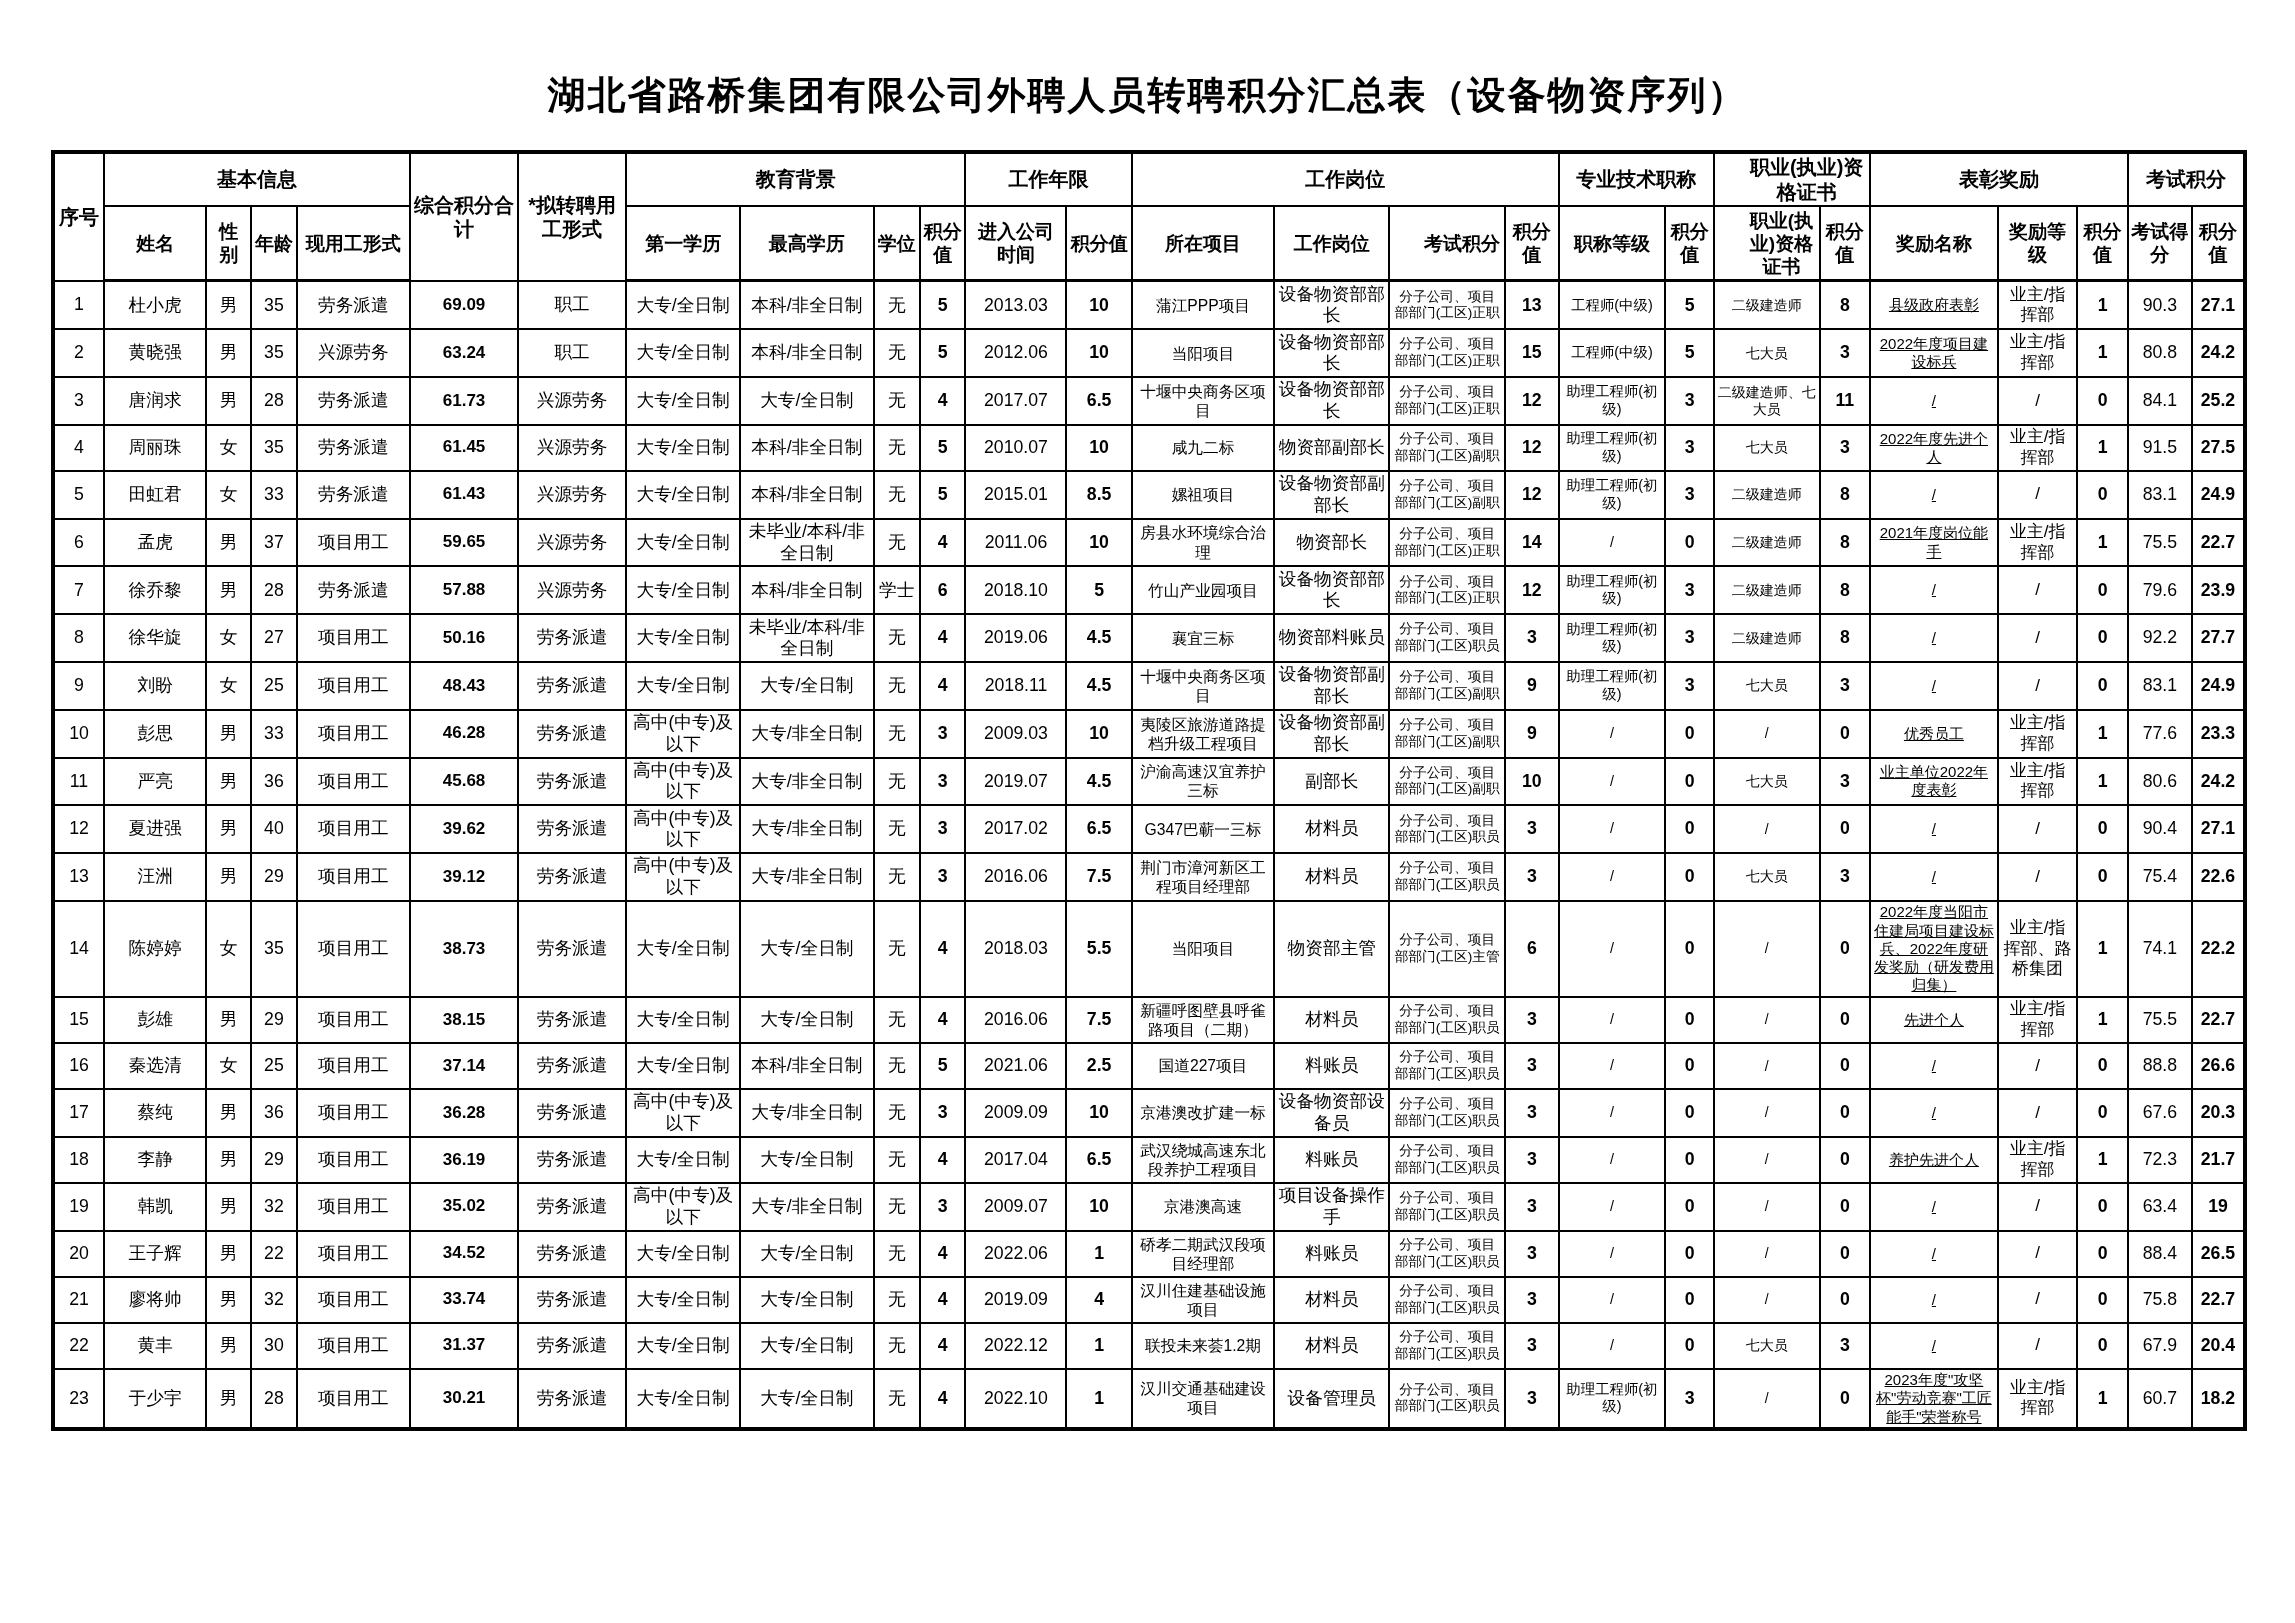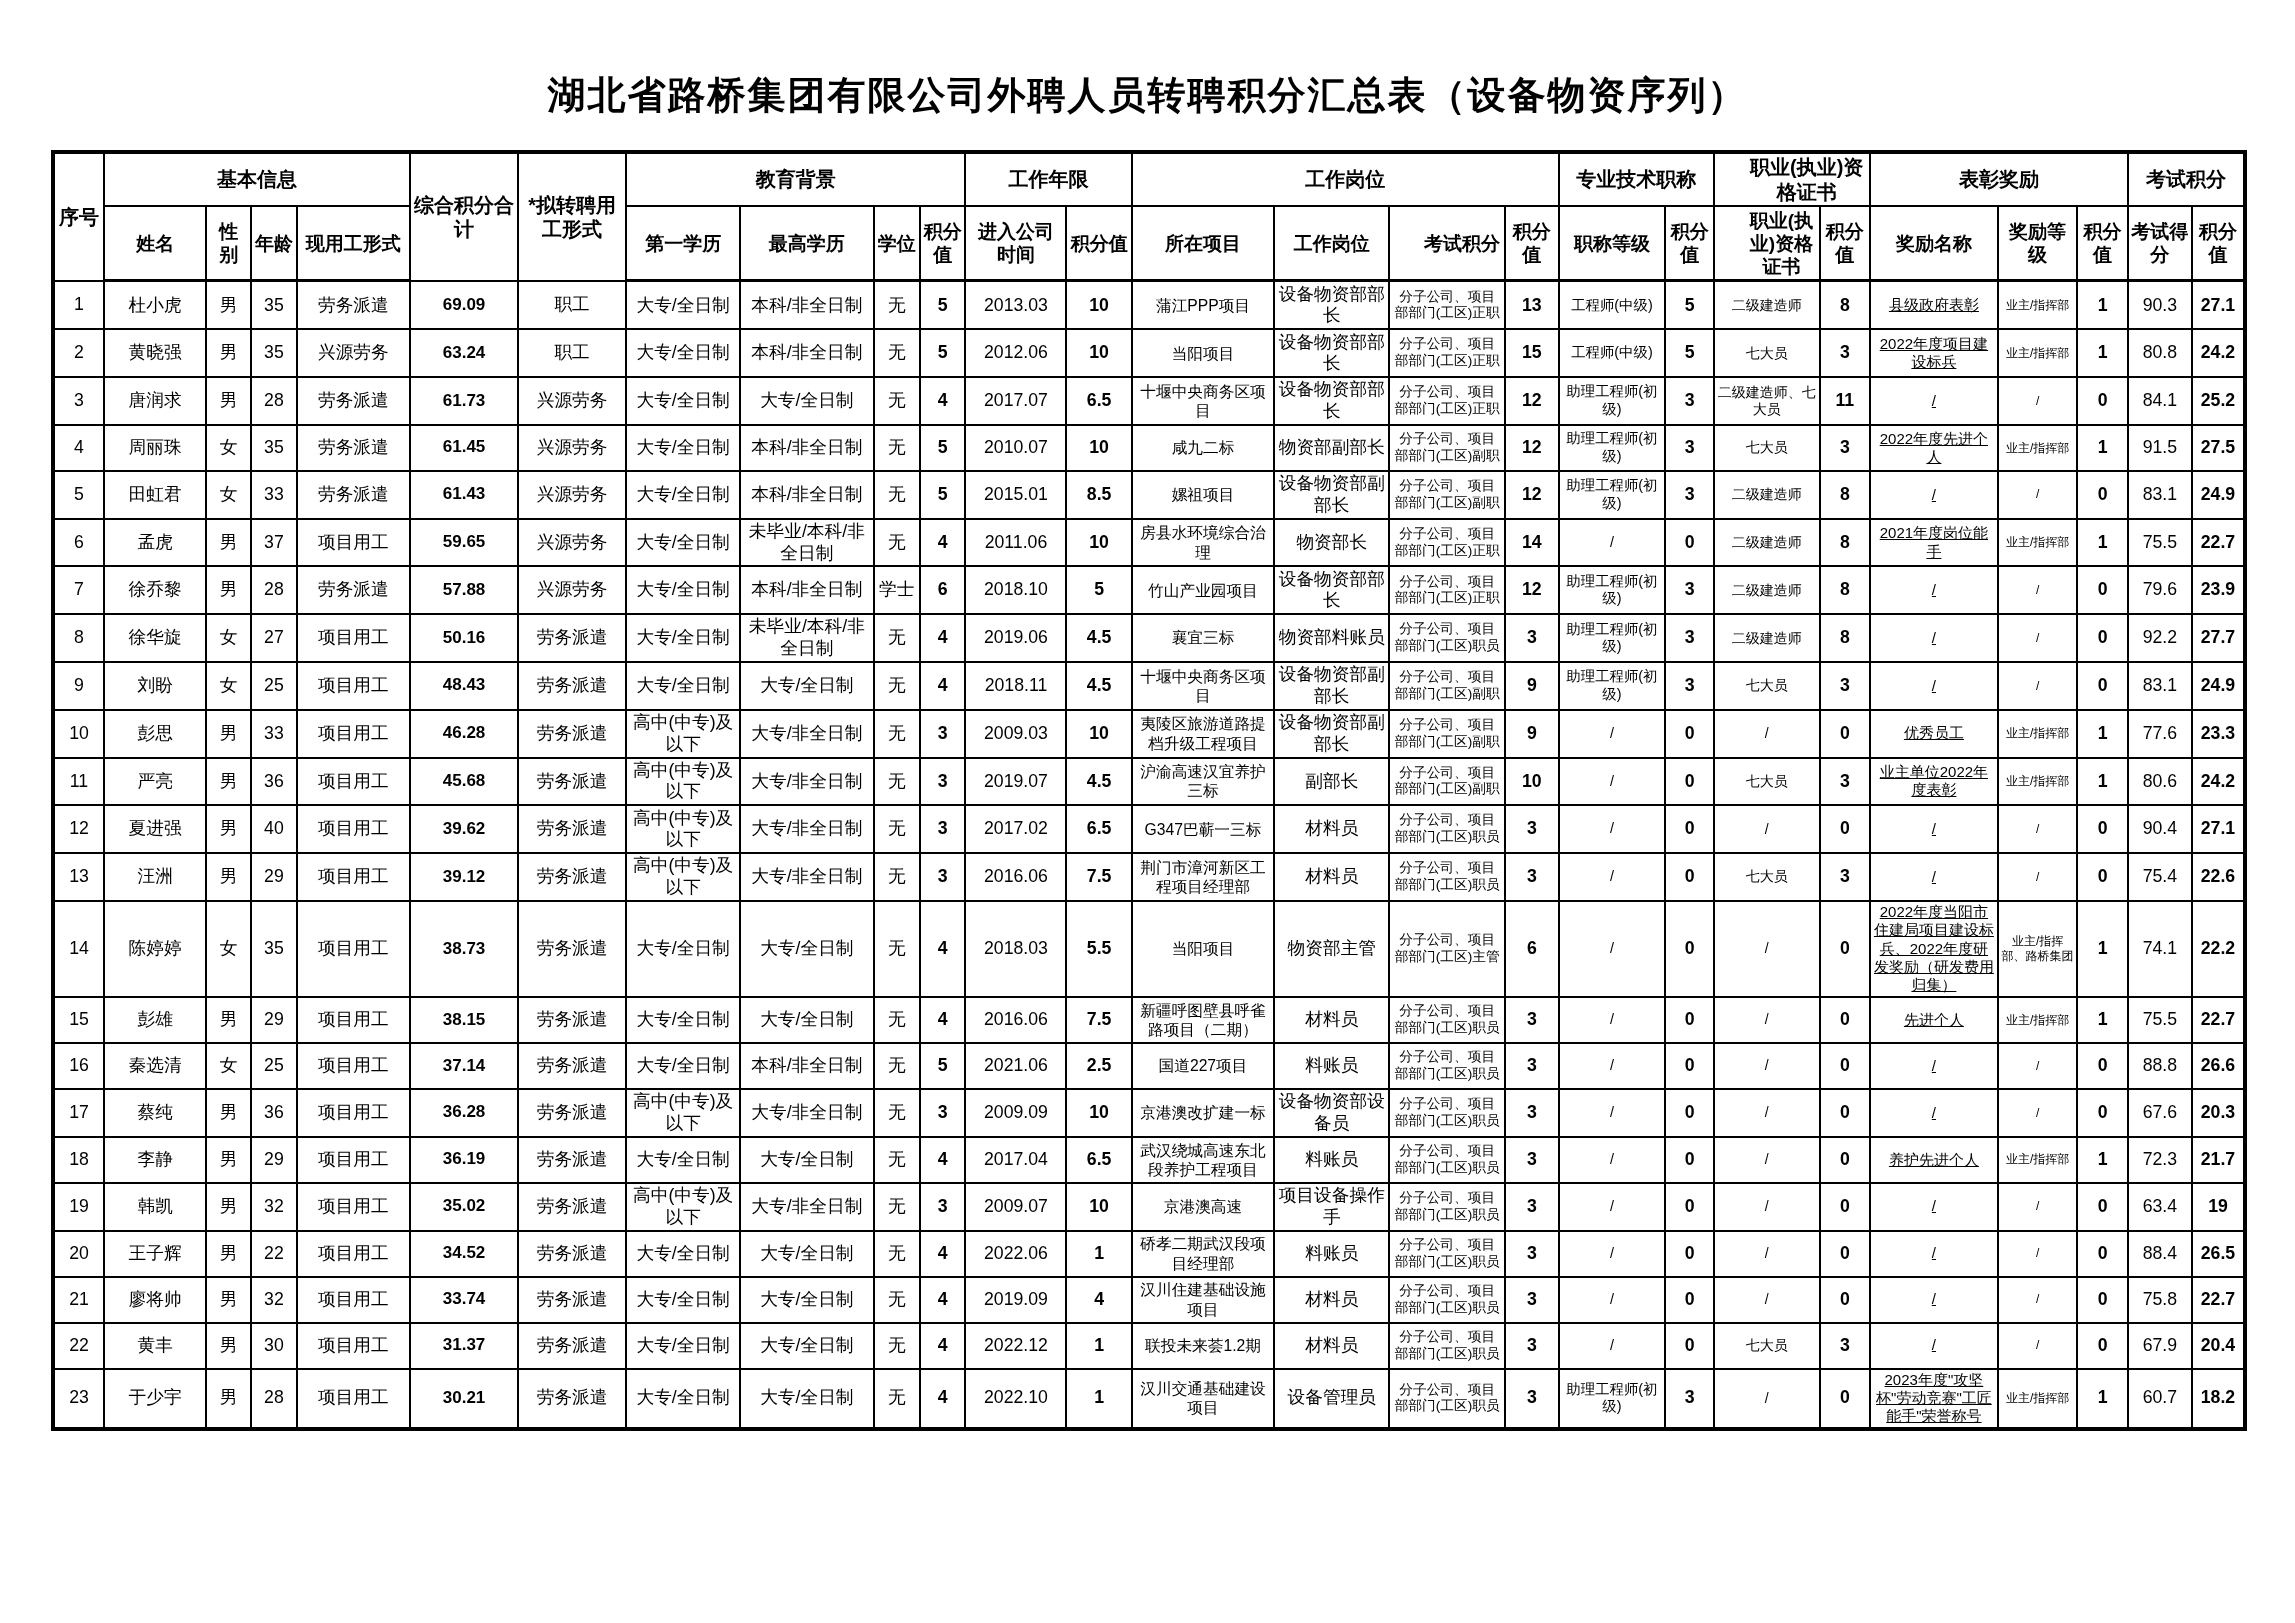--- a/index.html
+++ b/index.html
@@ -39,21 +39,21 @@
   thead tr.sub-row th { height: 72px; font-size: 19px; font-weight: bold; border-bottom: 3.3px solid #000; }
   thead th.th-small { font-size: 17px; padding-left: 32px; }
   tbody td { font-size: 17.7px; height: 46px; font-weight: normal; }
   tbody td.b { font-weight: bold; }
   tbody td.c5 { font-size: 17px; }
   tbody td.c13 { font-size: 15.7px; }
   tbody td.c15 { font-size: 13.7px; }
   tbody td.c17 { font-size: 14.4px; }
   tbody td.c19 { font-size: 14px; margin-top: 29px; }
   tbody td.c21 { font-size: 15px; text-decoration: underline; }
-  tbody td.c22 { font-size: 12px; }
+  tbody td.c22 { font-size: 17px; }
 </style>
 </head>
 <body>
 
 <div class="page">
   <h1 class="doc-title">湖北省路桥集团有限公司外聘人员转聘积分汇总表（设备物资序列）</h1>
 
   <table class="score-table">
     <colgroup>
       <col style="width:2.33%">

